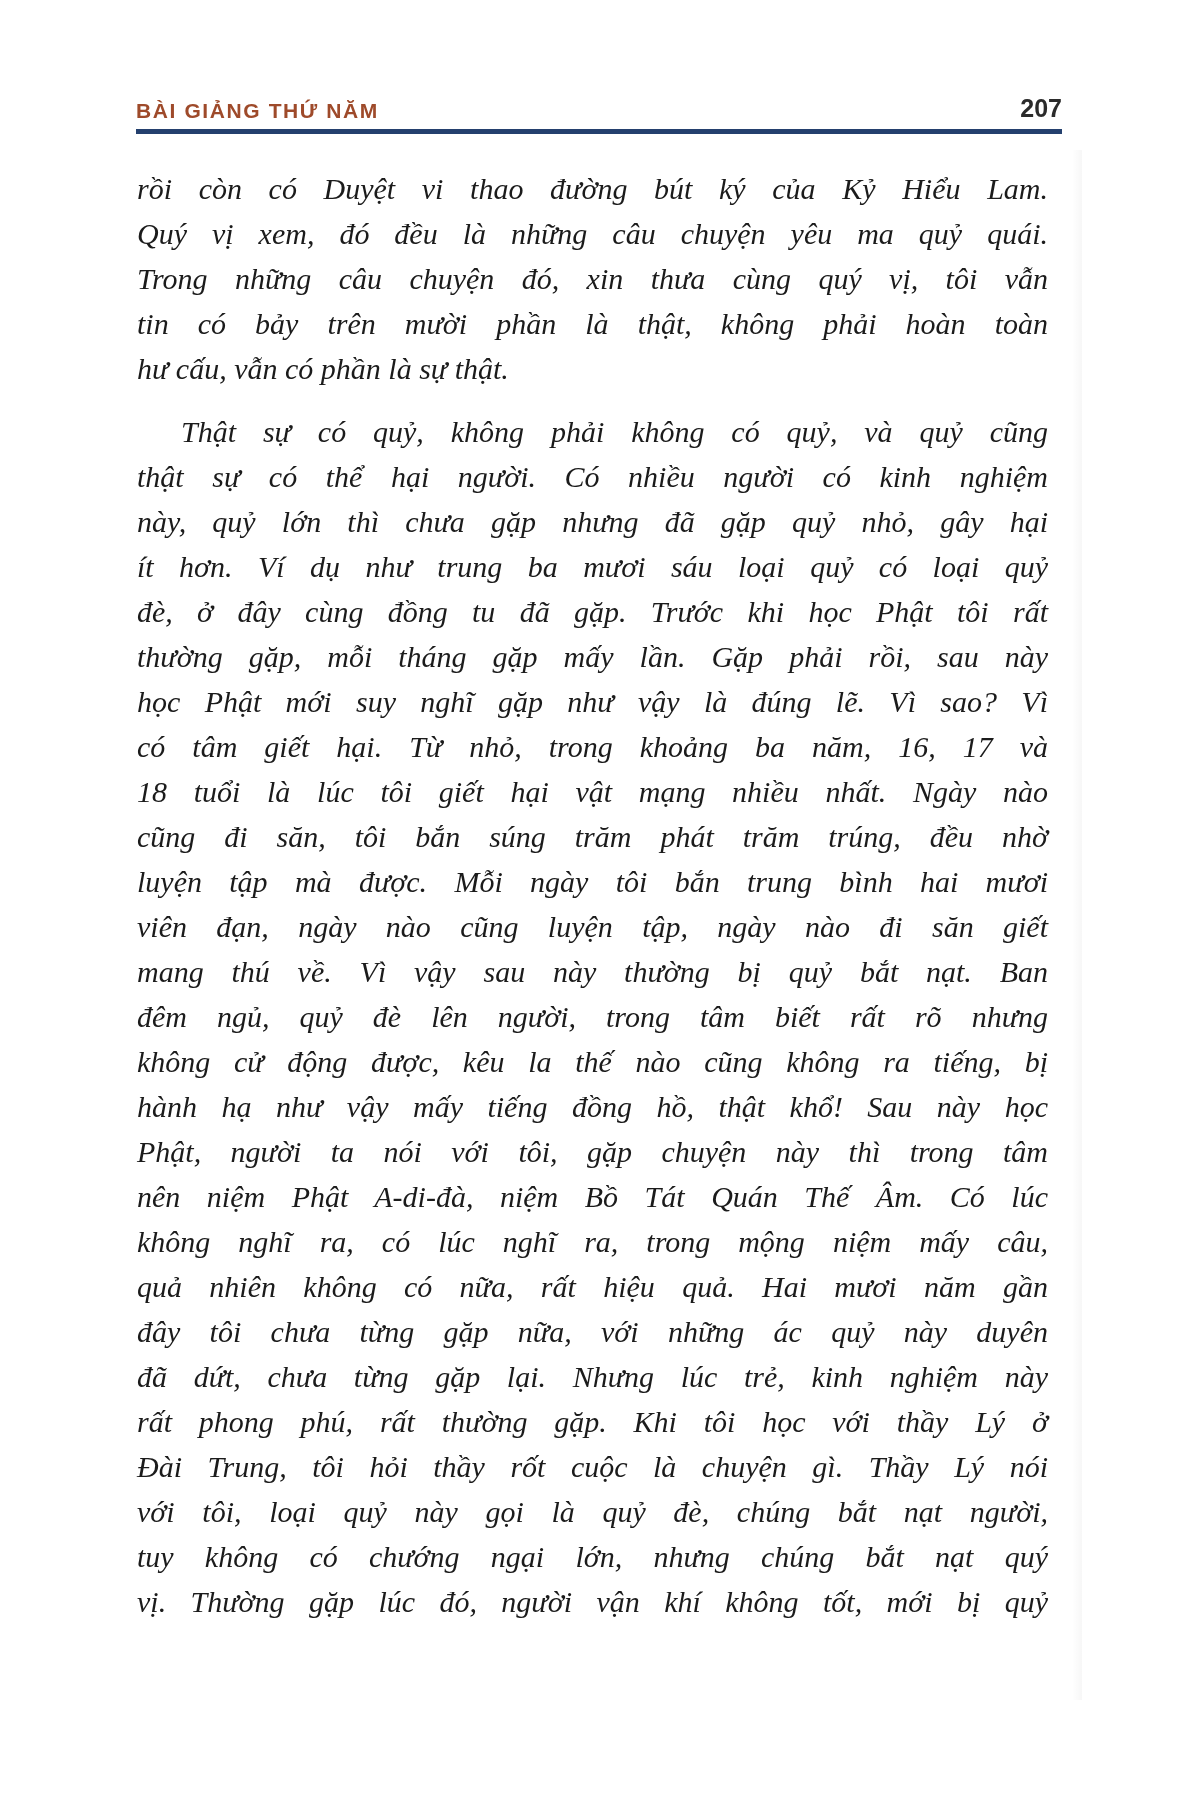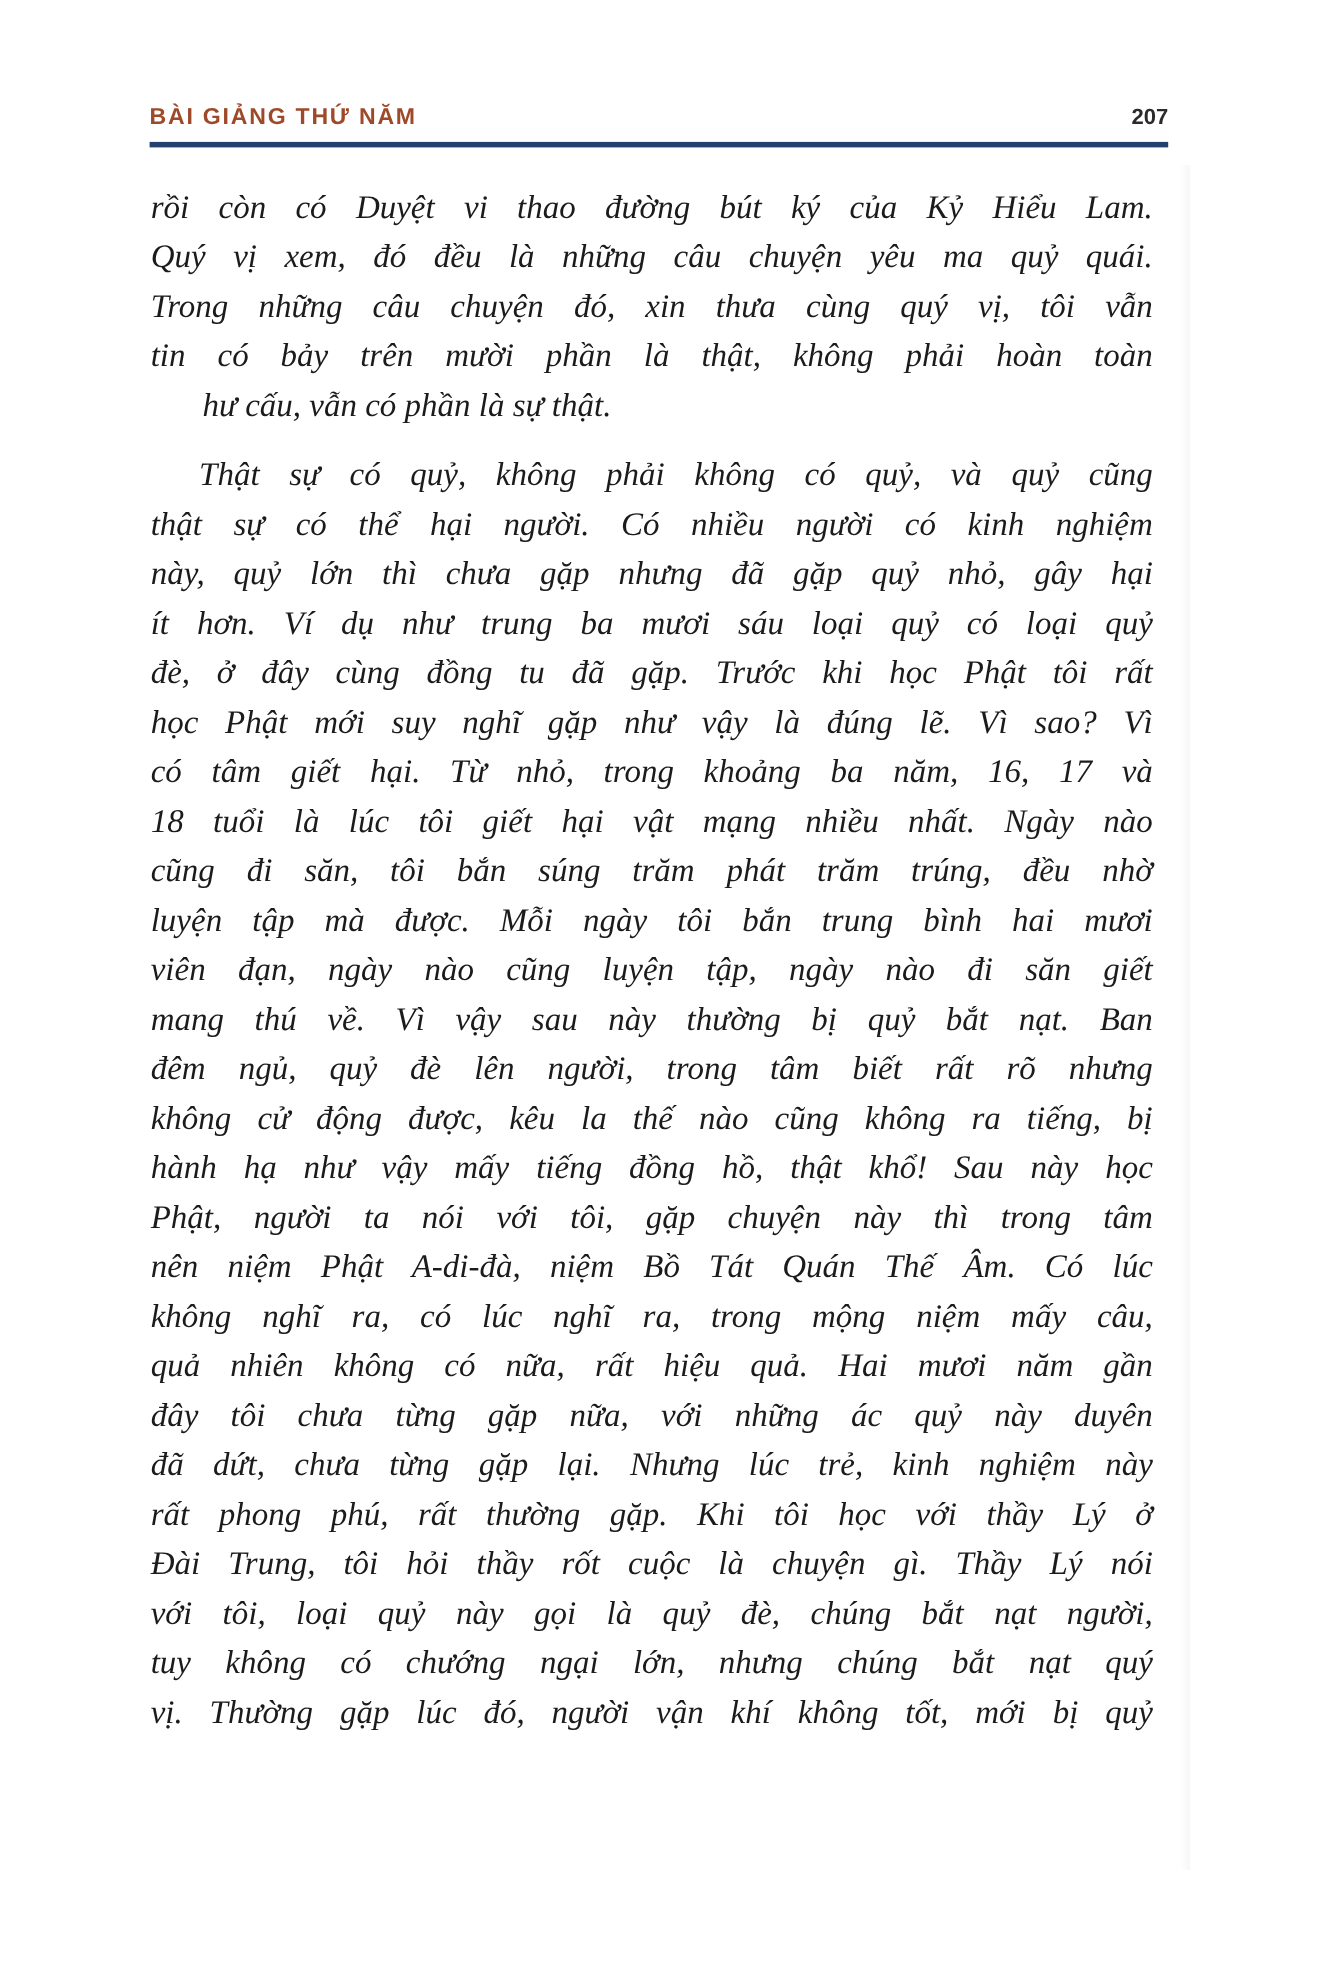--- a/index.html
+++ b/index.html
@@ -31,21 +31,21 @@
     font-family: "Liberation Sans", "DejaVu Sans", sans-serif;
     font-weight: bold;
     font-size: 21px;
     letter-spacing: 1.6px;
     color: var(--header-color);
     line-height: 1;
   }
   .page-number {
     font-family: "Liberation Sans", "DejaVu Sans", sans-serif;
     font-weight: bold;
-    font-size: 20px;
+    font-size: 25px;
     color: var(--pagenum-color);
     line-height: 1;
   }
   .header-rule {
     position: absolute;
     left: 136px;
     top: 129px;
     width: 926px;
     height: 5px;
     background: var(--rule-color);
@@ -62,21 +62,21 @@
   }
   .paragraph { margin: 0; }
   .paragraph + .paragraph { margin-top: 18px; }
   .line {
     text-align: justify;
     text-align-last: justify;
     white-space: normal;
     height: 45px;
     overflow: visible;
   }
-  .line.no-justify { text-align-last: left; margin-left: 47px; }
+  .line.no-justify { text-align-last: left; }
   .line.indent { text-indent: 44px; }
   
   .scan-edge {
     position: absolute;
     right: 118px;
     top: 150px;
     width: 10px;
     height: 1550px;
     background: linear-gradient(to right, rgba(0,0,0,0), rgba(0,0,0,0.03));
     pointer-events: none;
@@ -99,20 +99,21 @@
         <div class="line">Trong những câu chuyện đó, xin thưa cùng quý vị, tôi vẫn</div>
         <div class="line">tin có bảy trên mười phần là thật, không phải hoàn toàn</div>
         <div class="line no-justify">hư cấu, vẫn có phần là sự thật.</div>
       </div>
       <div class="paragraph">
         <div class="line indent">Thật sự có quỷ, không phải không có quỷ, và quỷ cũng</div>
         <div class="line">thật sự có thể hại người. Có nhiều người có kinh nghiệm</div>
         <div class="line">này, quỷ lớn thì chưa gặp nhưng đã gặp quỷ nhỏ, gây hại</div>
         <div class="line">ít hơn. Ví dụ như trung ba mươi sáu loại quỷ có loại quỷ</div>
         <div class="line">đè, ở đây cùng đồng tu đã gặp. Trước khi học Phật tôi rất</div>
+        <div class="line">thường gặp, mỗi tháng gặp mấy lần. Gặp phải rồi, sau này</div>
         <div class="line">học Phật mới suy nghĩ gặp như vậy là đúng lẽ. Vì sao? Vì</div>
         <div class="line">có tâm giết hại. Từ nhỏ, trong khoảng ba năm, 16, 17 và</div>
         <div class="line">18 tuổi là lúc tôi giết hại vật mạng nhiều nhất. Ngày nào</div>
         <div class="line">cũng đi săn, tôi bắn súng trăm phát trăm trúng, đều nhờ</div>
         <div class="line">luyện tập mà được. Mỗi ngày tôi bắn trung bình hai mươi</div>
         <div class="line">viên đạn, ngày nào cũng luyện tập, ngày nào đi săn giết</div>
         <div class="line">mang thú về. Vì vậy sau này thường bị quỷ bắt nạt. Ban</div>
         <div class="line">đêm ngủ, quỷ đè lên người, trong tâm biết rất rõ nhưng</div>
         <div class="line">không cử động được, kêu la thế nào cũng không ra tiếng, bị</div>
         <div class="line">hành hạ như vậy mấy tiếng đồng hồ, thật khổ! Sau này học</div>

